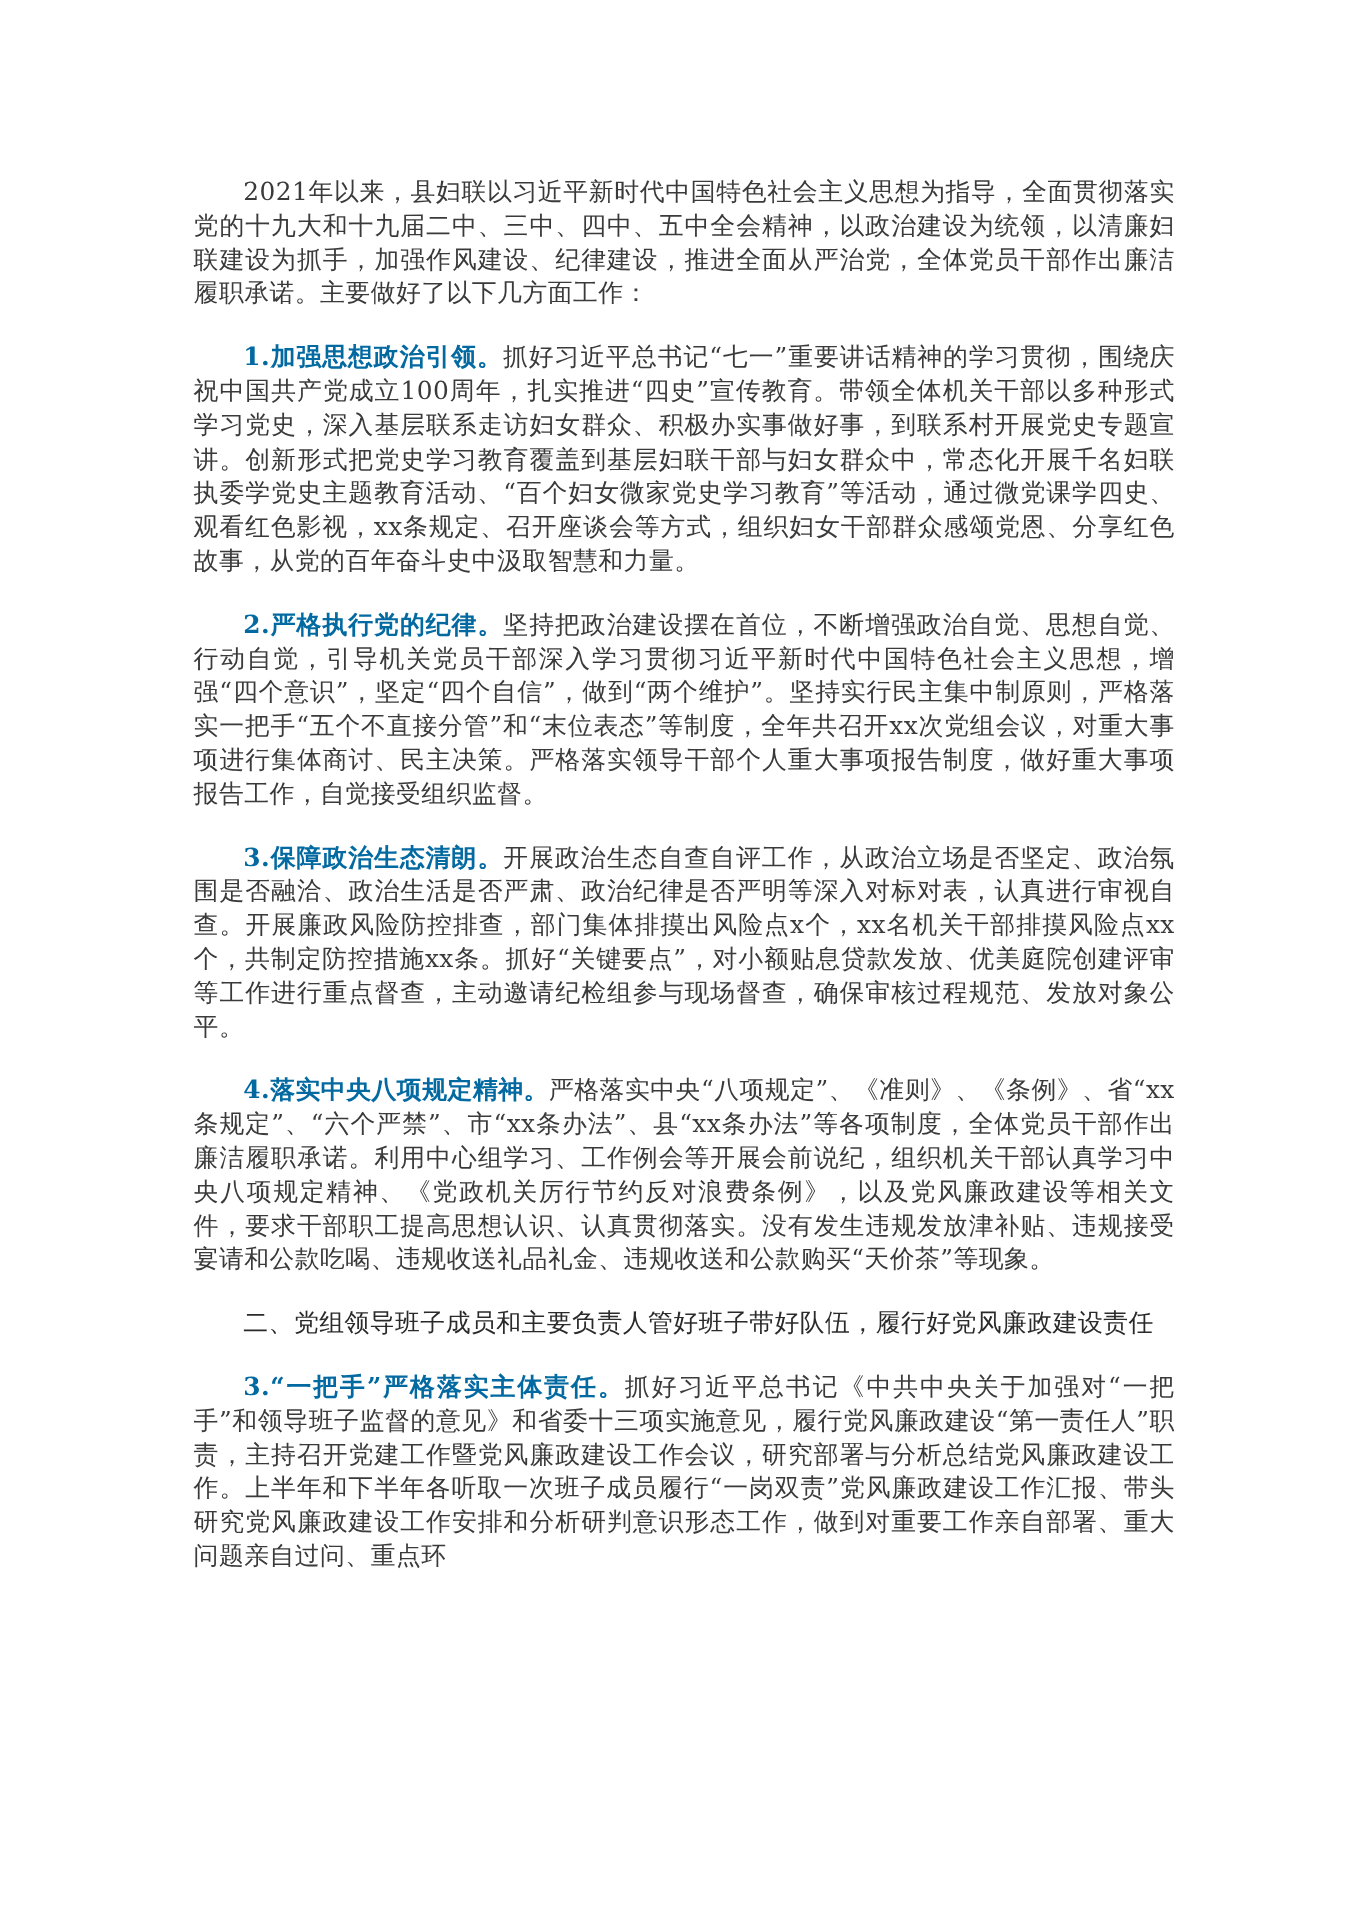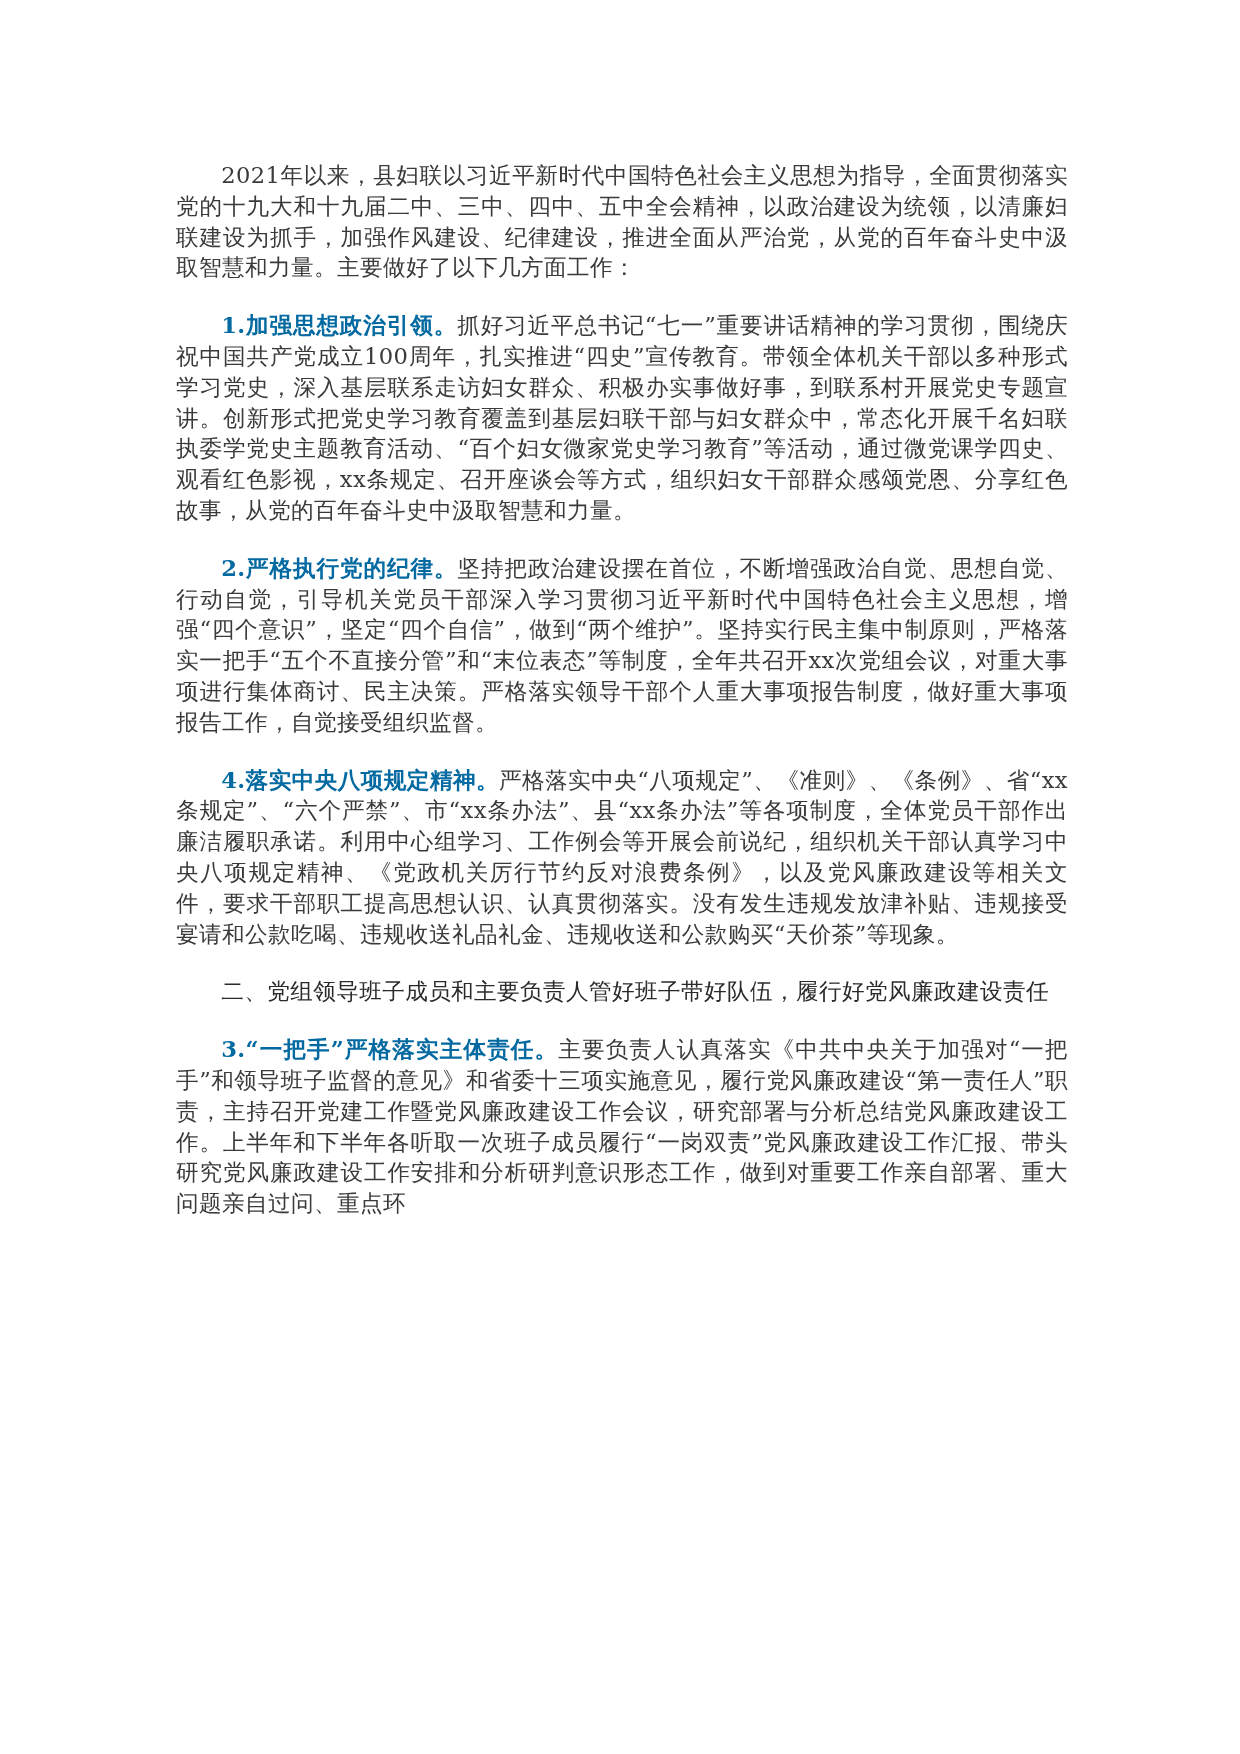--- a/index.html
+++ b/index.html
@@ -39,34 +39,37 @@
       text-indent: 2em;
       font-weight: normal;
       color: #2a2a2a;
     }
   </style>
 </head>
 <body>
 
 <div class="page">
 
-  <p class="para">2021年以来，县妇联以习近平新时代中国特色社会主义思想为指导，全面贯彻落实党的十九大和十九届二中、三中、四中、五中全会精神，以政治建设为统领，以清廉妇联建设为抓手，加强作风建设、纪律建设，推进全面从严治党，从党的百年奋斗史中汲取智慧和力量。主要做好了以下几方面工作：</p>
+  <p class="para">2021年以来，县妇联以习近平新时代中国特色社会主义思想为指导，全面贯彻落实党的十九大和十九届二中、三中、四中、五中全会精神，以政治建设为统领，以清廉妇联建设为抓手，加强作风建设、纪律建设，推进全面从严治党，全体党员干部作出廉洁履职承诺。主要做好了以下几方面工作：</p>
 
   <p class="para">
     <span class="lead">1.加强思想政治引领。</span><span>抓好习近平总书记“七一”重要讲话精神的学习贯彻，围绕庆祝中国共产党成立100周年，扎实推进“四史”宣传教育。带领全体机关干部以多种形式学习党史，深入基层联系走访妇女群众、积极办实事做好事，到联系村开展党史专题宣讲。创新形式把党史学习教育覆盖到基层妇联干部与妇女群众中，常态化开展千名妇联执委学党史主题教育活动、“百个妇女微家党史学习教育”等活动，通过微党课学四史、观看红色影视，xx条规定、召开座谈会等方式，组织妇女干部群众感颂党恩、分享红色故事，从党的百年奋斗史中汲取智慧和力量。</span>
   </p>
 
   <p class="para">
     <span class="lead">2.严格执行党的纪律。</span><span>坚持把政治建设摆在首位，不断增强政治自觉、思想自觉、行动自觉，引导机关党员干部深入学习贯彻习近平新时代中国特色社会主义思想，增强“四个意识”，坚定“四个自信”，做到“两个维护”。坚持实行民主集中制原则，严格落实一把手“五个不直接分管”和“末位表态”等制度，全年共召开xx次党组会议，对重大事项进行集体商讨、民主决策。严格落实领导干部个人重大事项报告制度，做好重大事项报告工作，自觉接受组织监督。</span>
   </p>
 
+  <p class="para">
+    <span class="lead">3.保障政治生态清朗。</span><span>开展政治生态自查自评工作，从政治立场是否坚定、政治氛围是否融洽、政治生活是否严肃、政治纪律是否严明等深入对标对表，认真进行审视自查。开展廉政风险防控排查，部门集体排摸出风险点x个，xx名机关干部排摸风险点xx个，共制定防控措施xx条。抓好“关键要点”，对小额贴息贷款发放、优美庭院创建评审等工作进行重点督查，主动邀请纪检组参与现场督查，确保审核过程规范、发放对象公平。</span>
+  </p>
 
   <p class="para">
     <span class="lead">4.落实中央八项规定精神。</span><span>严格落实中央“八项规定”、《准则》、《条例》、省“xx条规定”、“六个严禁”、市“xx条办法”、县“xx条办法”等各项制度，全体党员干部作出廉洁履职承诺。利用中心组学习、工作例会等开展会前说纪，组织机关干部认真学习中央八项规定精神、《党政机关厉行节约反对浪费条例》，以及党风廉政建设等相关文件，要求干部职工提高思想认识、认真贯彻落实。没有发生违规发放津补贴、违规接受宴请和公款吃喝、违规收送礼品礼金、违规收送和公款购买“天价茶”等现象。</span>
   </p>
 
   <p class="section-heading">二、党组领导班子成员和主要负责人管好班子带好队伍，履行好党风廉政建设责任</p>
 
   <p class="para">
-    <span class="lead">3.“一把手”严格落实主体责任。</span><span>主要负责人认真落实《中共中央关于加强对“一把手”和领导班子监督的意见》和省委十三项实施意见，履行党风廉政建设“第一责任人”职责，主持召开党建工作暨党风廉政建设工作会议，研究部署与分析总结党风廉政建设工作。上半年和下半年各听取一次班子成员履行“一岗双责”党风廉政建设工作汇报、带头研究党风廉政建设工作安排和分析研判意识形态工作，做到对重要工作亲自部署、重大问题亲自过问、重点环</span>
+    <span class="lead">3.“一把手”严格落实主体责任。</span><span>抓好习近平总书记《中共中央关于加强对“一把手”和领导班子监督的意见》和省委十三项实施意见，履行党风廉政建设“第一责任人”职责，主持召开党建工作暨党风廉政建设工作会议，研究部署与分析总结党风廉政建设工作。上半年和下半年各听取一次班子成员履行“一岗双责”党风廉政建设工作汇报、带头研究党风廉政建设工作安排和分析研判意识形态工作，做到对重要工作亲自部署、重大问题亲自过问、重点环</span>
   </p>
 
 </div>
 
 </body></html>

